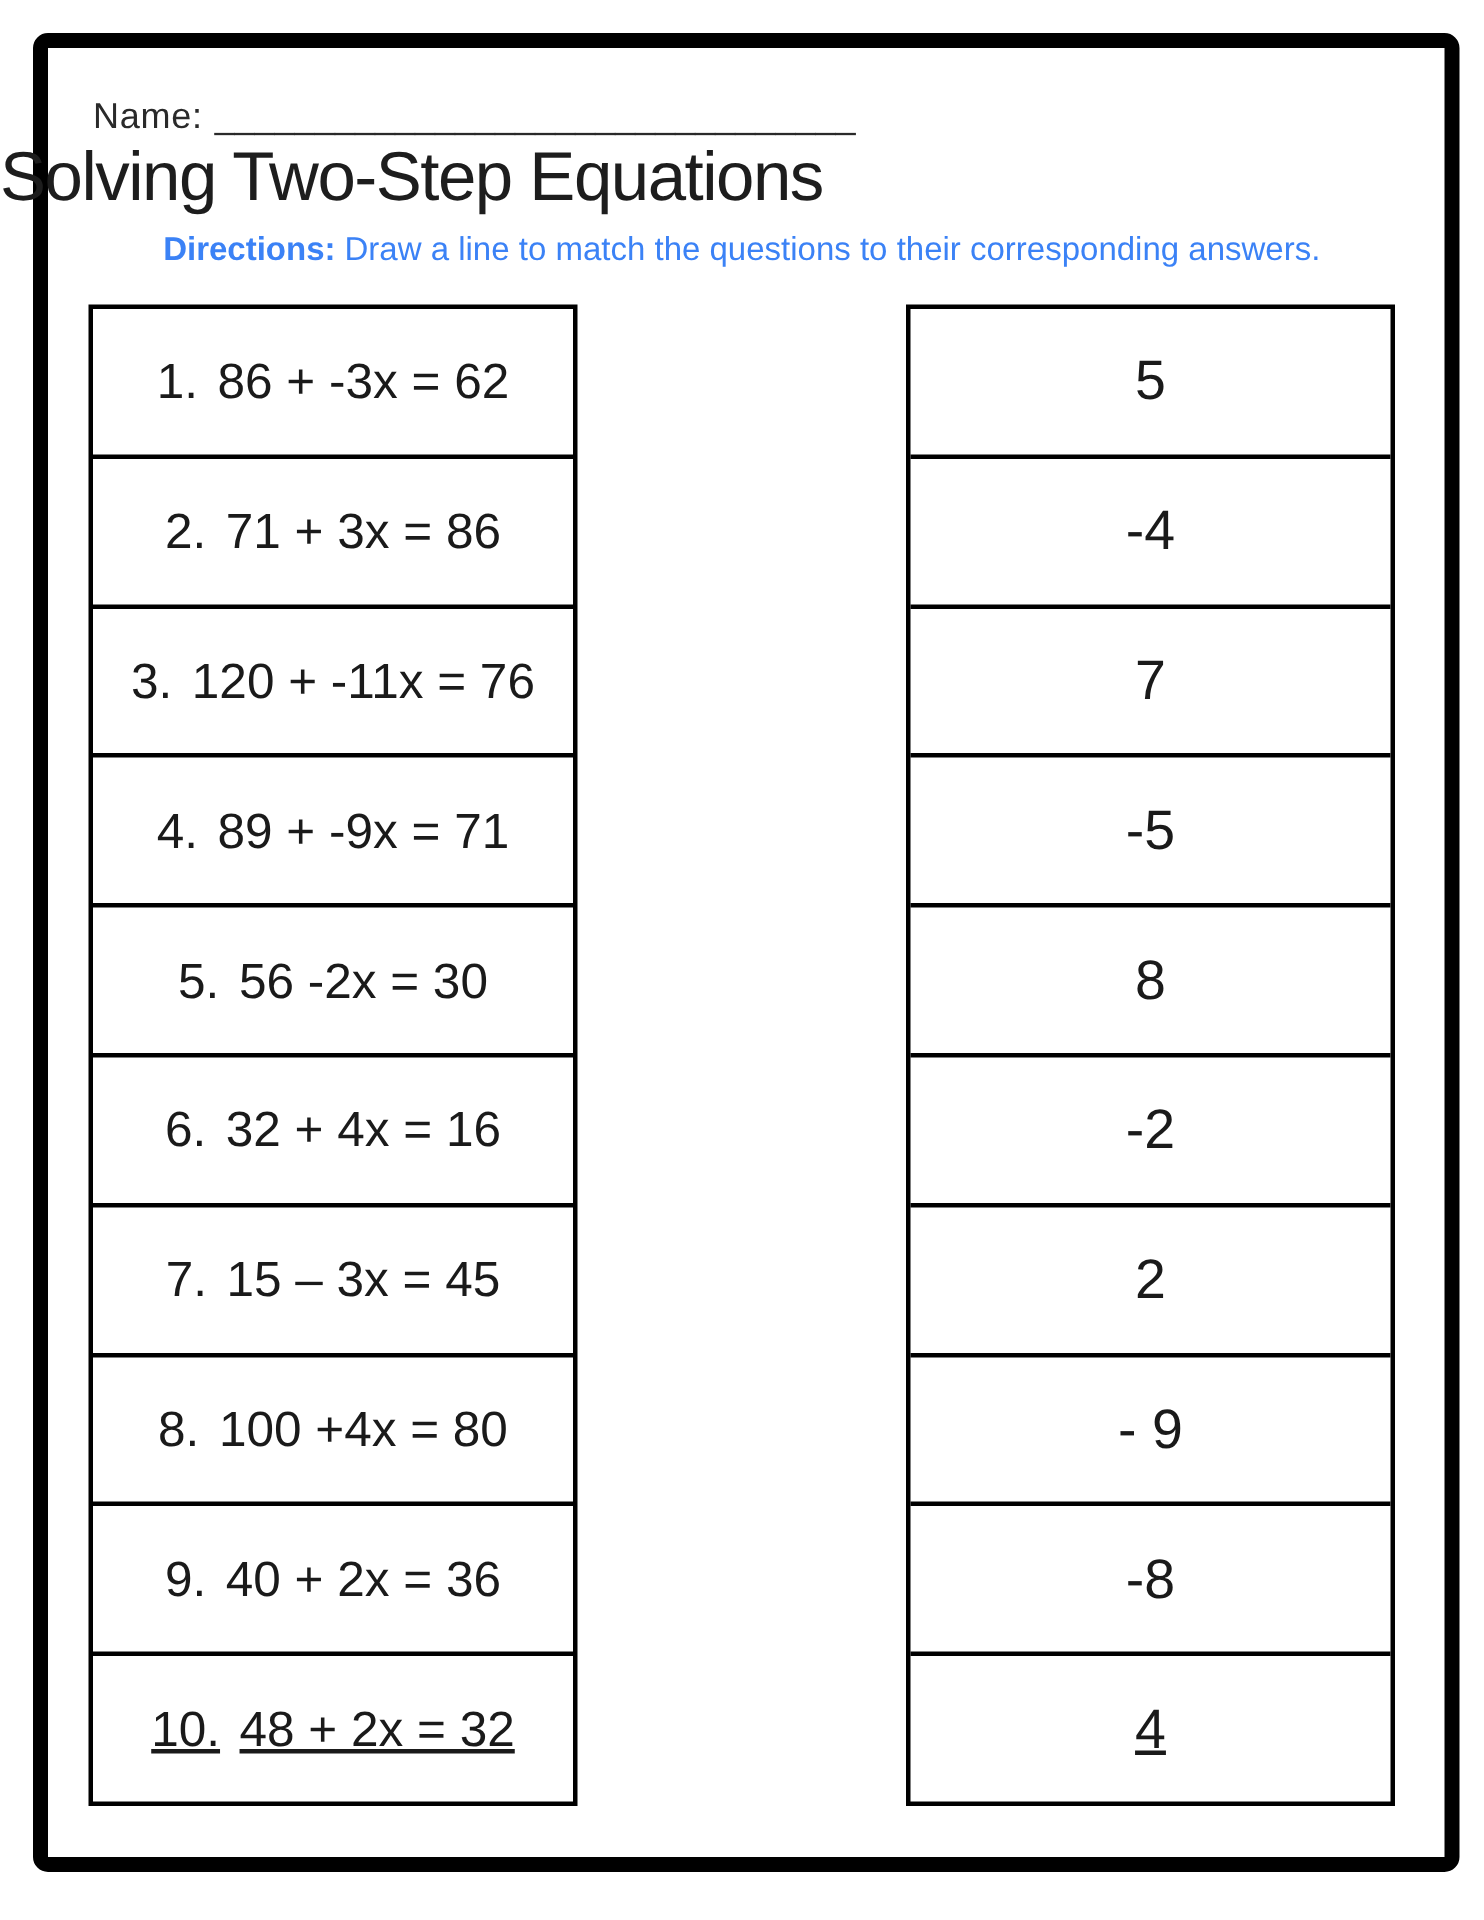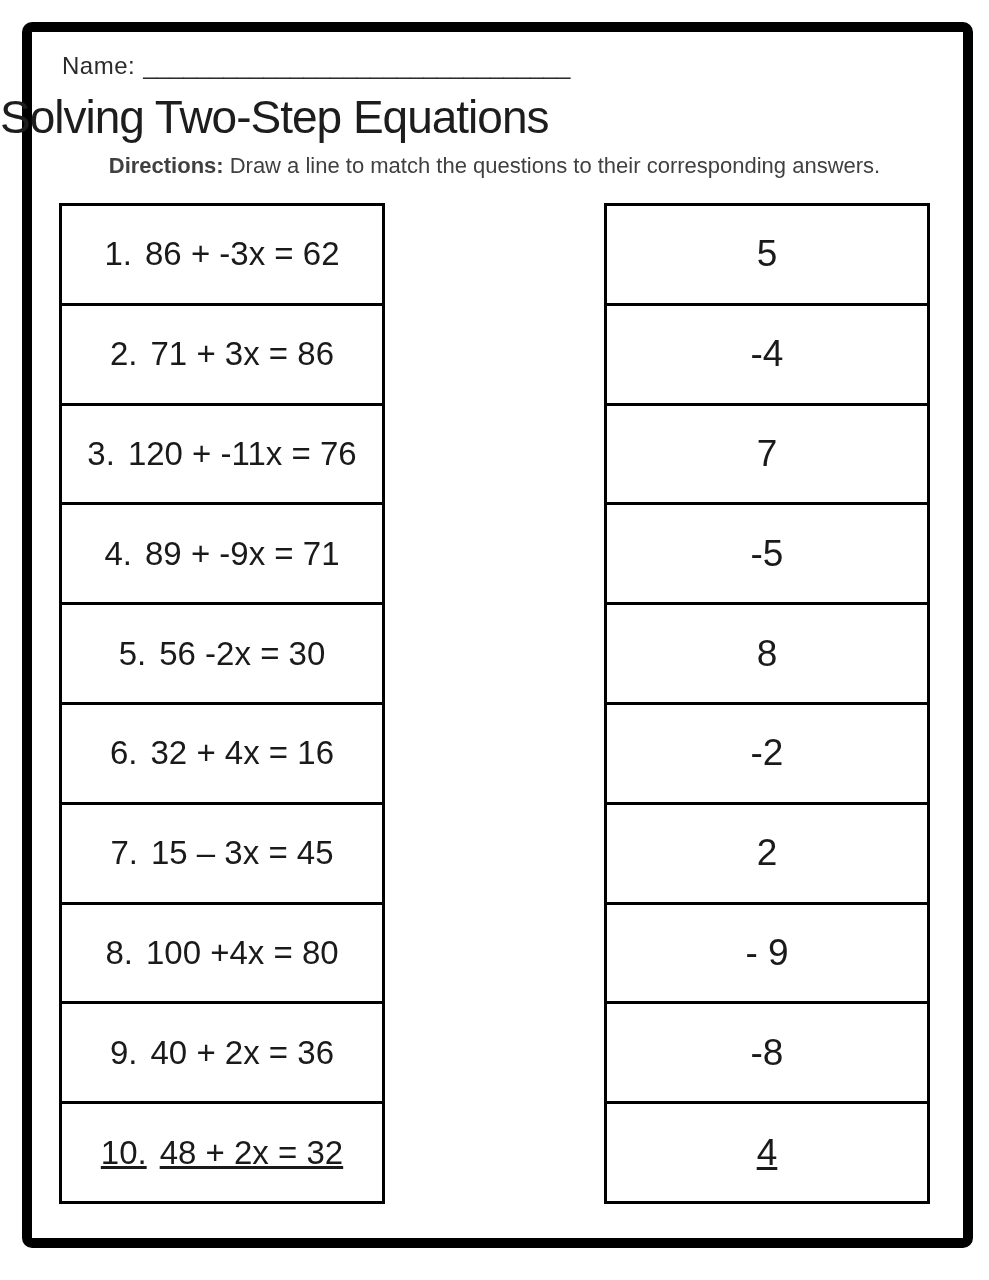--- a/index.html
+++ b/index.html
@@ -23,21 +23,21 @@
     width: 951px;
     height: 1226px;
     border: 10px solid #000000;
     border-radius: 10px;
     box-sizing: border-box;
     background: transparent;
     pointer-events: none;
   }
   .name-date-row {
     position: absolute;
-    top: 52px;
+    top: 64px;
     left: 62px;
     width: 860px;
     height: 32px;
     font-size: 24px;
     letter-spacing: 0.5px;
     color: #2a2a2a;
     white-space: nowrap;
   }
   .name-group { position: absolute; left: 0; top: 0; }
   .date-group { position: absolute; left: 463px; top: 0; }
@@ -59,21 +59,21 @@
     letter-spacing: -1px;
     color: #1d1d1d;
   }
   .directions-line {
     position: absolute;
     top: 153px;
     left: 0;
     width: 100%;
     text-align: center;
     font-size: 22px;
-    color: #404040;
+    color: #3b82f6;
     white-space: nowrap;
   }
   .directions-label { font-weight: 700; margin-right: 6px; }
   .match-table {
     position: absolute;
     top: 203px;
     width: 326px;
     height: 1001px;
     border: 3px solid #000000;
     box-sizing: border-box;

